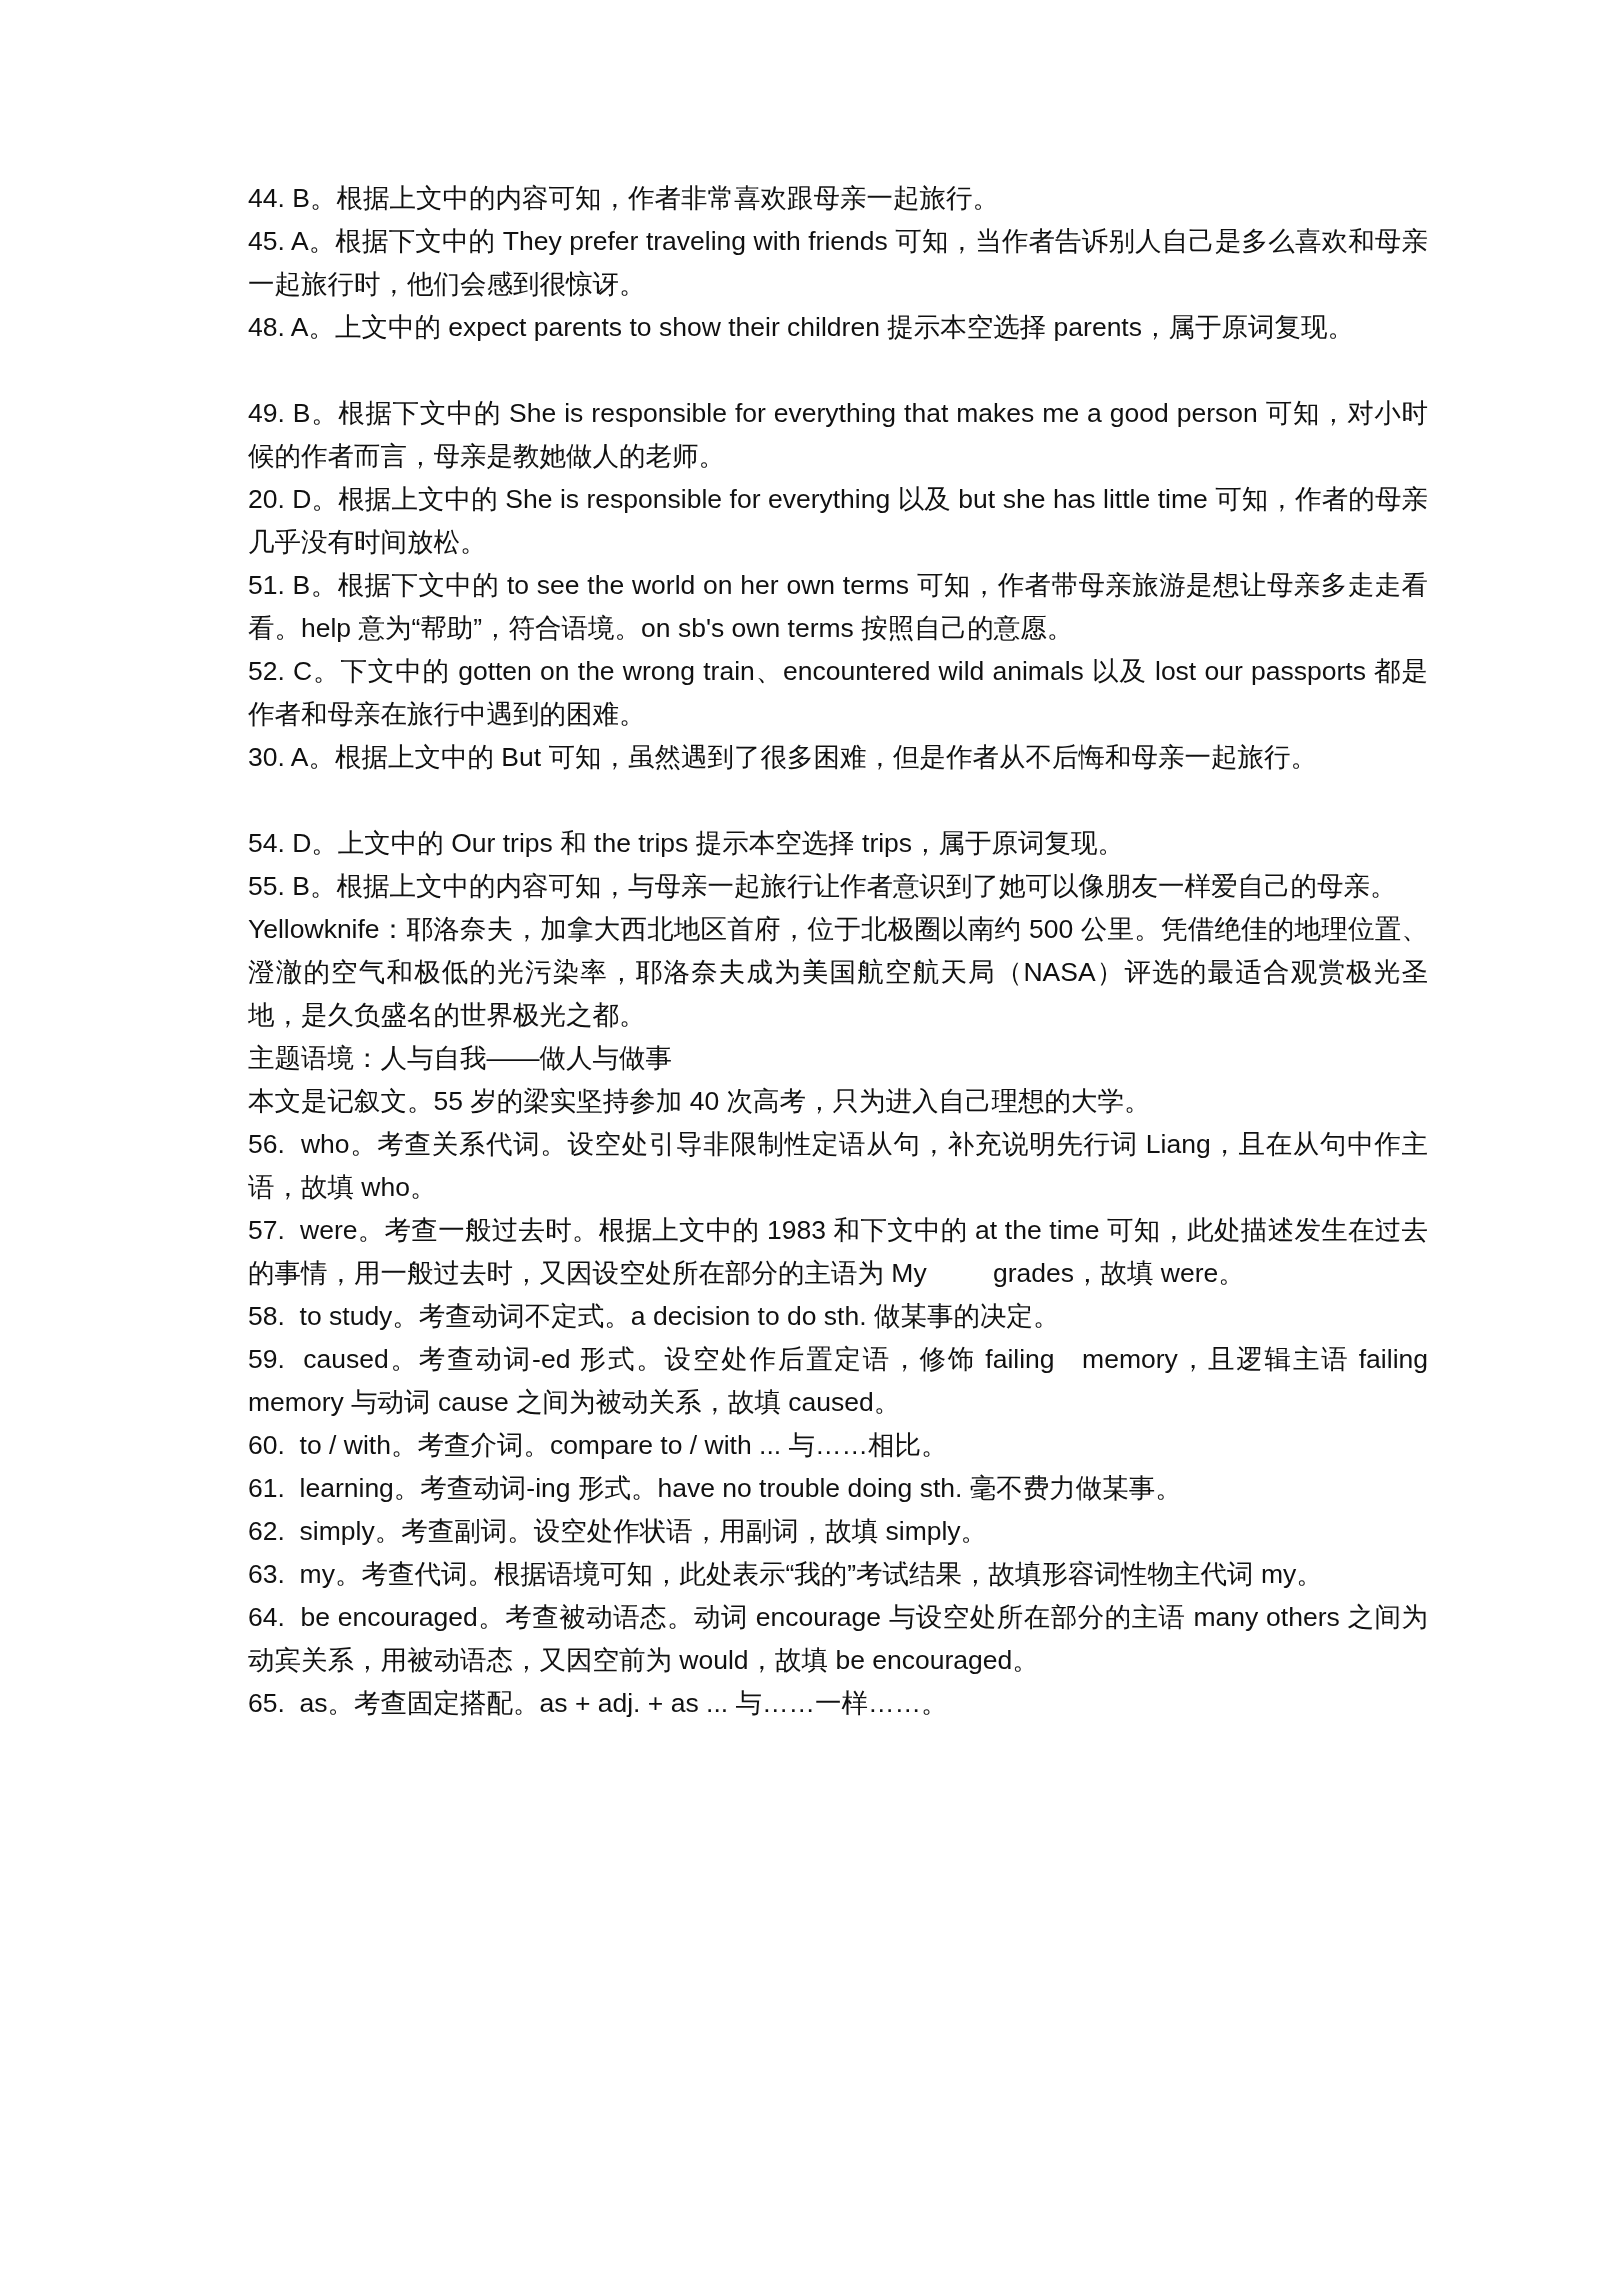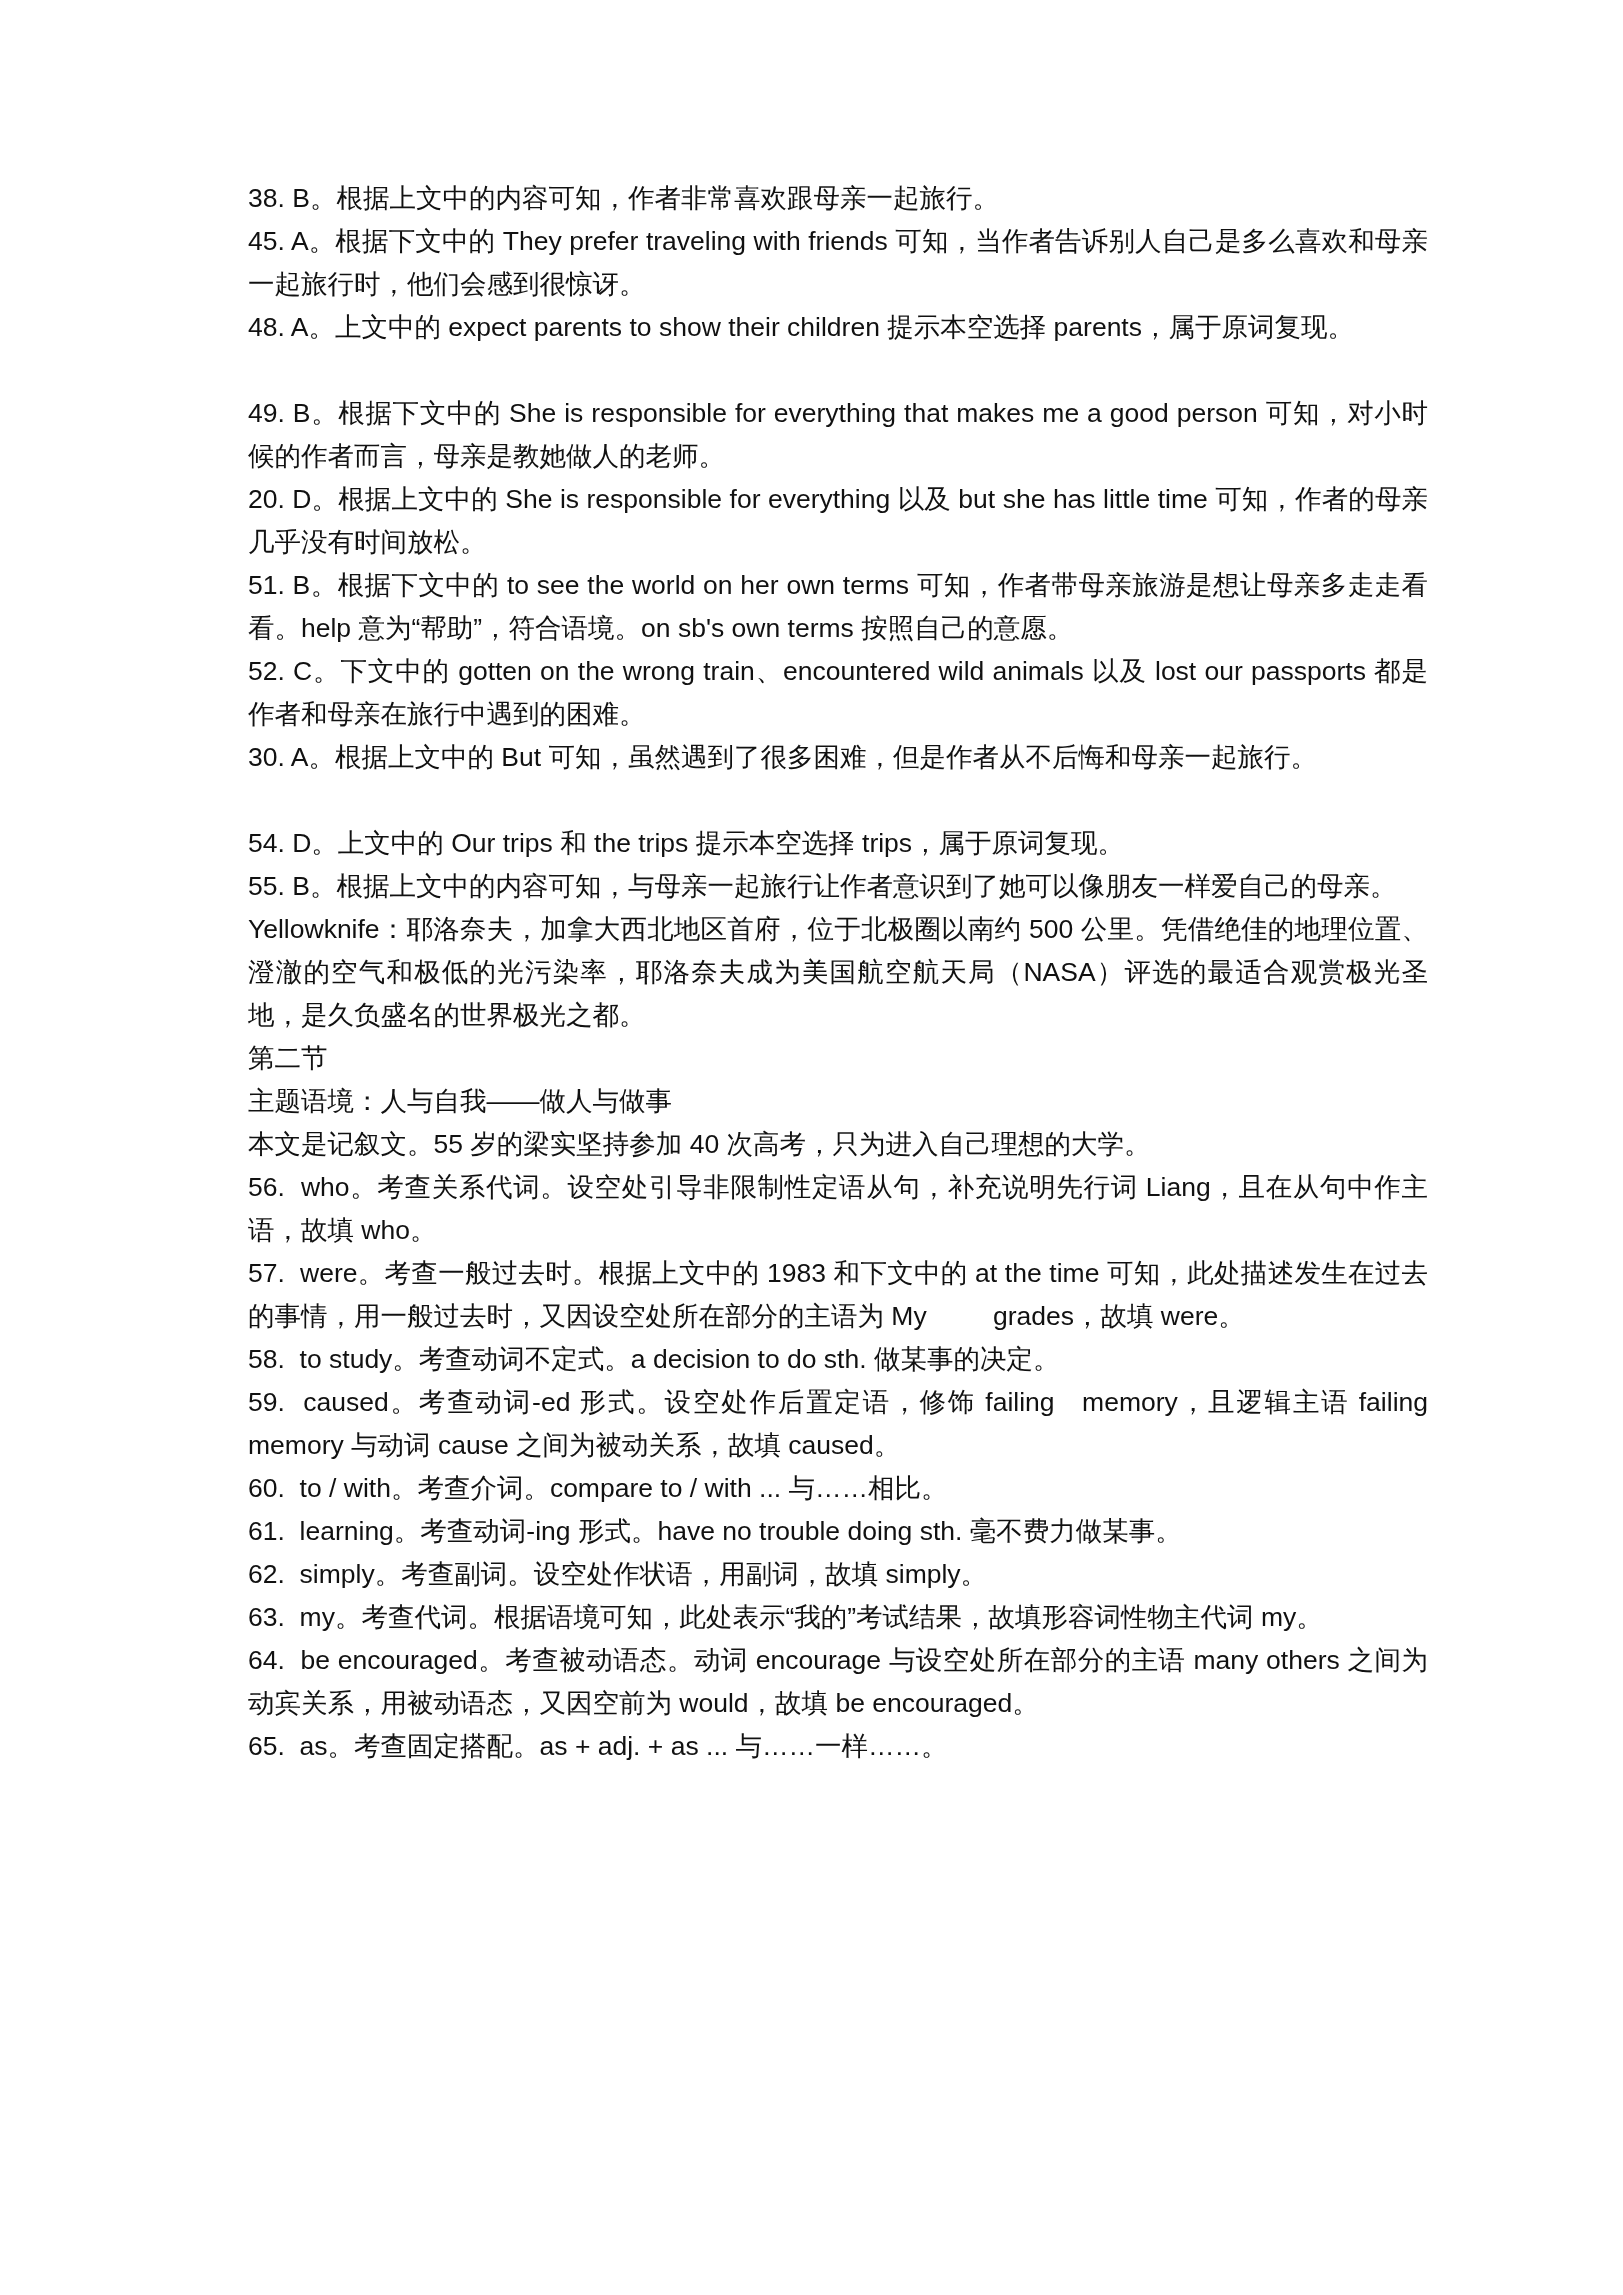--- a/index.html
+++ b/index.html
@@ -29,34 +29,33 @@
   }
   .para.blank {
     min-height: 43px;
   }
 </style>
 </head>
 <body>
 
 <div class="page" style="background: rgb(255, 255, 255); color: rgb(17, 17, 17);">
   <div id="doc-body">
-      <p class="para">38. B。根据上文中的内容可知，作者非常喜欢跟母亲一起旅行。</p>
+      <p class="para">44. B。根据上文中的内容可知，作者非常喜欢跟母亲一起旅行。</p>
       <p class="para">45. A。根据下文中的 They prefer traveling with friends 可知，当作者告诉别人自己是多么喜欢和母亲一起旅行时，他们会感到很惊讶。</p>
       <p class="para">48. A。上文中的 expect parents to show their children 提示本空选择 parents，属于原词复现。</p>
       <p class="para blank"></p>
       <p class="para">49. B。根据下文中的 She is responsible for everything that makes me a good person 可知，对小时候的作者而言，母亲是教她做人的老师。</p>
       <p class="para">20. D。根据上文中的 She is responsible for everything 以及 but she has little time 可知，作者的母亲几乎没有时间放松。</p>
       <p class="para">51. B。根据下文中的 to see the world on her own terms 可知，作者带母亲旅游是想让母亲多走走看看。help 意为“帮助”，符合语境。on sb's own terms 按照自己的意愿。</p>
       <p class="para">52. C。下文中的 gotten on the wrong train、encountered wild animals 以及 lost our passports 都是作者和母亲在旅行中遇到的困难。</p>
       <p class="para">30. A。根据上文中的 But 可知，虽然遇到了很多困难，但是作者从不后悔和母亲一起旅行。</p>
       <p class="para blank"></p>
       <p class="para">54. D。上文中的 Our trips 和 the trips 提示本空选择 trips，属于原词复现。</p>
       <p class="para">55. B。根据上文中的内容可知，与母亲一起旅行让作者意识到了她可以像朋友一样爱自己的母亲。</p>
       <p class="para">Yellowknife：耶洛奈夫，加拿大西北地区首府，位于北极圈以南约 500 公里。凭借绝佳的地理位置、澄澈的空气和极低的光污染率，耶洛奈夫成为美国航空航天局（NASA）评选的最适合观赏极光圣地，是久负盛名的世界极光之都。</p>
-      <p class="para">第二节</p>
       <p class="para">主题语境：人与自我——做人与做事</p>
       <p class="para">本文是记叙文。55 岁的梁实坚持参加 40 次高考，只为进入自己理想的大学。</p>
       <p class="para">56.&nbsp; who。考查关系代词。设空处引导非限制性定语从句，补充说明先行词 Liang，且在从句中作主语，故填 who。</p>
       <p class="para">57.&nbsp; were。考查一般过去时。根据上文中的 1983 和下文中的 at the time 可知，此处描述发生在过去的事情，用一般过去时，又因设空处所在部分的主语为 My&nbsp;&nbsp;&nbsp;&nbsp;&nbsp;&nbsp;&nbsp;&nbsp; grades，故填 were。</p>
       <p class="para">58.&nbsp; to study。考查动词不定式。a decision to do sth. 做某事的决定。</p>
       <p class="para">59.&nbsp; caused。考查动词-ed 形式。设空处作后置定语，修饰 failing &nbsp;&nbsp;memory，且逻辑主语 failing memory 与动词 cause 之间为被动关系，故填 caused。</p>
       <p class="para">60.&nbsp; to / with。考查介词。compare to / with ... 与……相比。</p>
       <p class="para">61.&nbsp; learning。考查动词-ing 形式。have no trouble doing sth. 毫不费力做某事。</p>
       <p class="para">62.&nbsp; simply。考查副词。设空处作状语，用副词，故填 simply。</p>
       <p class="para">63.&nbsp; my。考查代词。根据语境可知，此处表示“我的”考试结果，故填形容词性物主代词 my。</p>

